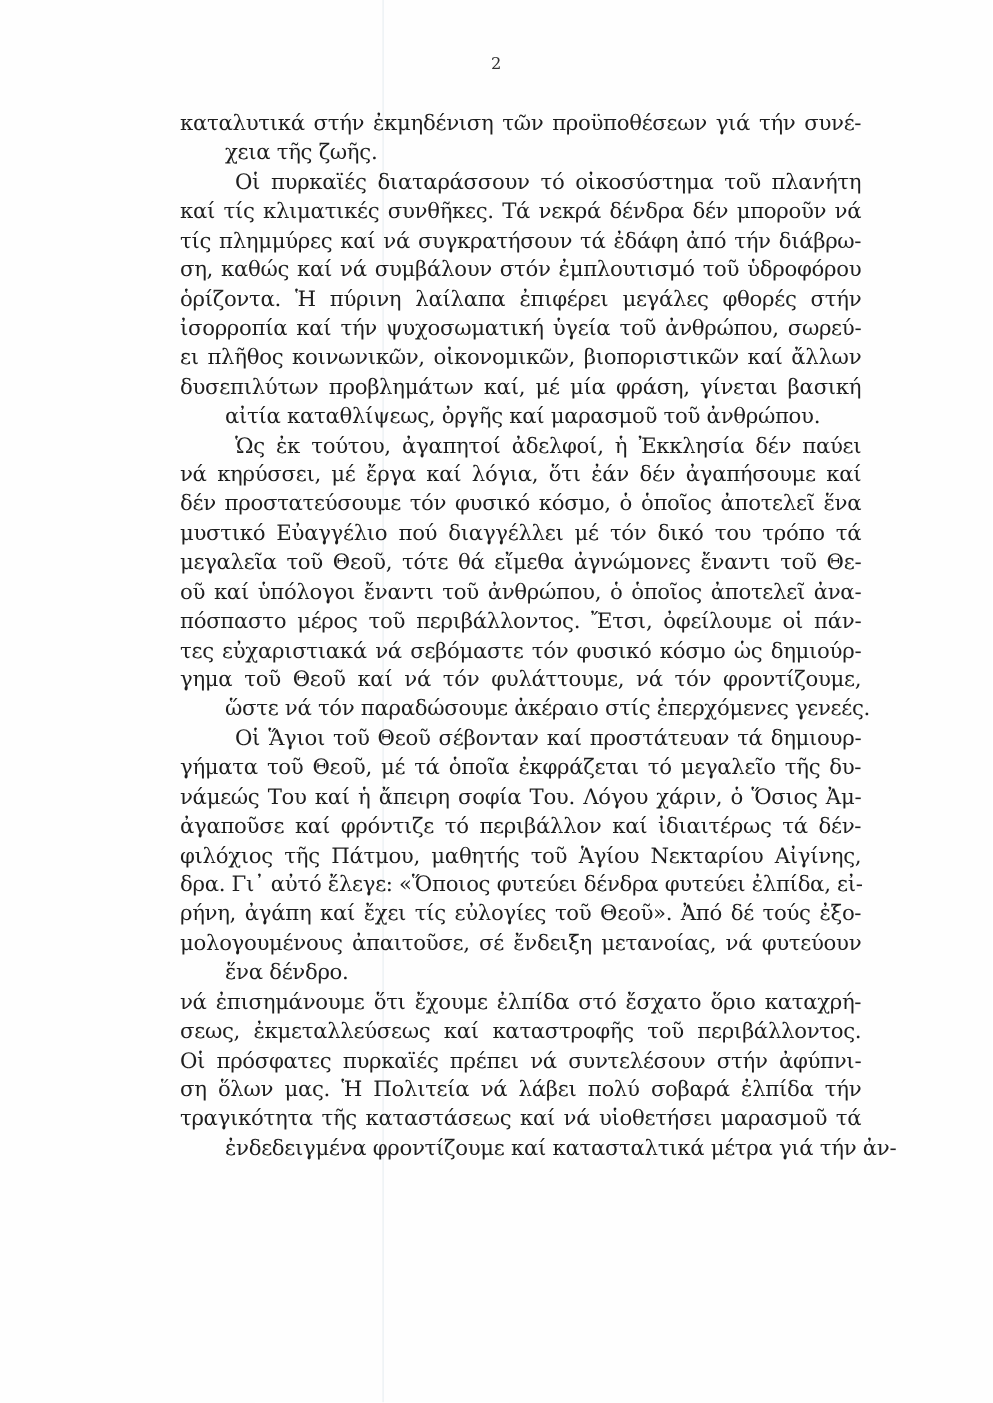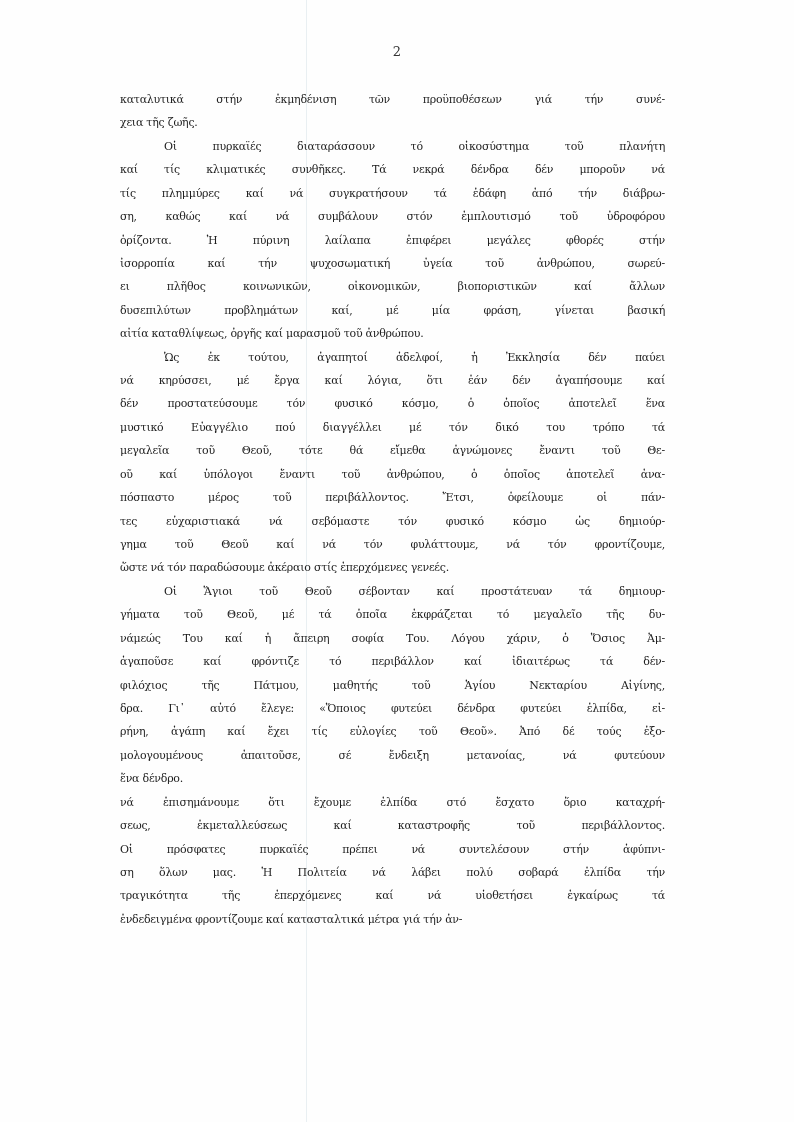--- a/index.html
+++ b/index.html
@@ -1,25 +1,25 @@
 <!DOCTYPE html>
 <html><head>
 <meta charset="utf-8">
 <style>
   html, body { margin: 0; padding: 0; background: #ffffff; }
   body { width: 794px; height: 1122px; position: relative; overflow: hidden; }
   .page { position: absolute; left: 0; top: 0; width: 794px; height: 1122px; background: #fefefe; }
   .fold-line { position: absolute; left: 306px; top: 0; width: 1px; height: 1122px; background: #dfe8ec; opacity: 0.7; }
   .page-number { position: absolute; top: 44px; left: 0; width: 794px; text-align: center;
     font-family: "DejaVu Serif", serif; font-size: 13px; color: #333; }
-  .body-text { position: absolute; left: 120px; top: 88px; width: 545px;
-    font-family: "DejaVu Serif", serif; font-size: 11px; line-height: 23.43px; color: #1e1e1e;
+  .body-text { position: absolute; left: 144px; top: 88px; width: 545px;
+    font-family: "DejaVu Serif", serif; font-size: 17px; line-height: 23.43px; color: #1e1e1e;
     letter-spacing: -0.25px; word-spacing: 0px; }
   .line { white-space: nowrap; display: block; text-align: justify; text-align-last: justify; height: 23.43px; }
-  .line.last { text-align-last: left; }
+  .line.last { text-align-last: left; margin-left: 36px; }
   .line.indent { padding-left: 44px; }
 </style>
 </head>
 <body>
 
 <div class="page">
   <div class="fold-line"></div>
   <div class="page-number">2</div>
   <div class="body-text" id="body-text">
       <div>
@@ -58,17 +58,17 @@
         <span class="line">δρα. Γι᾿ αὐτό ἔλεγε: «Ὅποιος φυτεύει δένδρα φυτεύει ἐλπίδα, εἰ-</span>
         <span class="line">ρήνη, ἀγάπη καί ἔχει τίς εὐλογίες τοῦ Θεοῦ». Ἀπό δέ τούς ἐξο-</span>
         <span class="line">μολογουμένους ἀπαιτοῦσε, σέ ἔνδειξη μετανοίας, νά φυτεύουν</span>
         <span class="line last">ἕνα δένδρο.</span>
       </div>
       <div>
         <span class="line">νά ἐπισημάνουμε ὅτι ἔχουμε ἐλπίδα στό ἔσχατο ὅριο καταχρή-</span>
         <span class="line">σεως, ἐκμεταλλεύσεως καί καταστροφῆς τοῦ περιβάλλοντος.</span>
         <span class="line">Οἱ πρόσφατες πυρκαϊές πρέπει νά συντελέσουν στήν ἀφύπνι-</span>
         <span class="line">ση ὅλων μας. Ἡ Πολιτεία νά λάβει πολύ σοβαρά ἐλπίδα τήν</span>
-        <span class="line">τραγικότητα τῆς ἐπερχόμενες καί νά υἱοθετήσει ἐγκαίρως τά</span>
+        <span class="line">τραγικότητα τῆς καταστάσεως καί νά υἱοθετήσει μαρασμοῦ τά</span>
         <span class="line last">ἐνδεδειγμένα φροντίζουμε καί κατασταλτικά μέτρα γιά τήν ἀν-</span>
       </div>
     </div>
 </div>
 
 </body></html>

